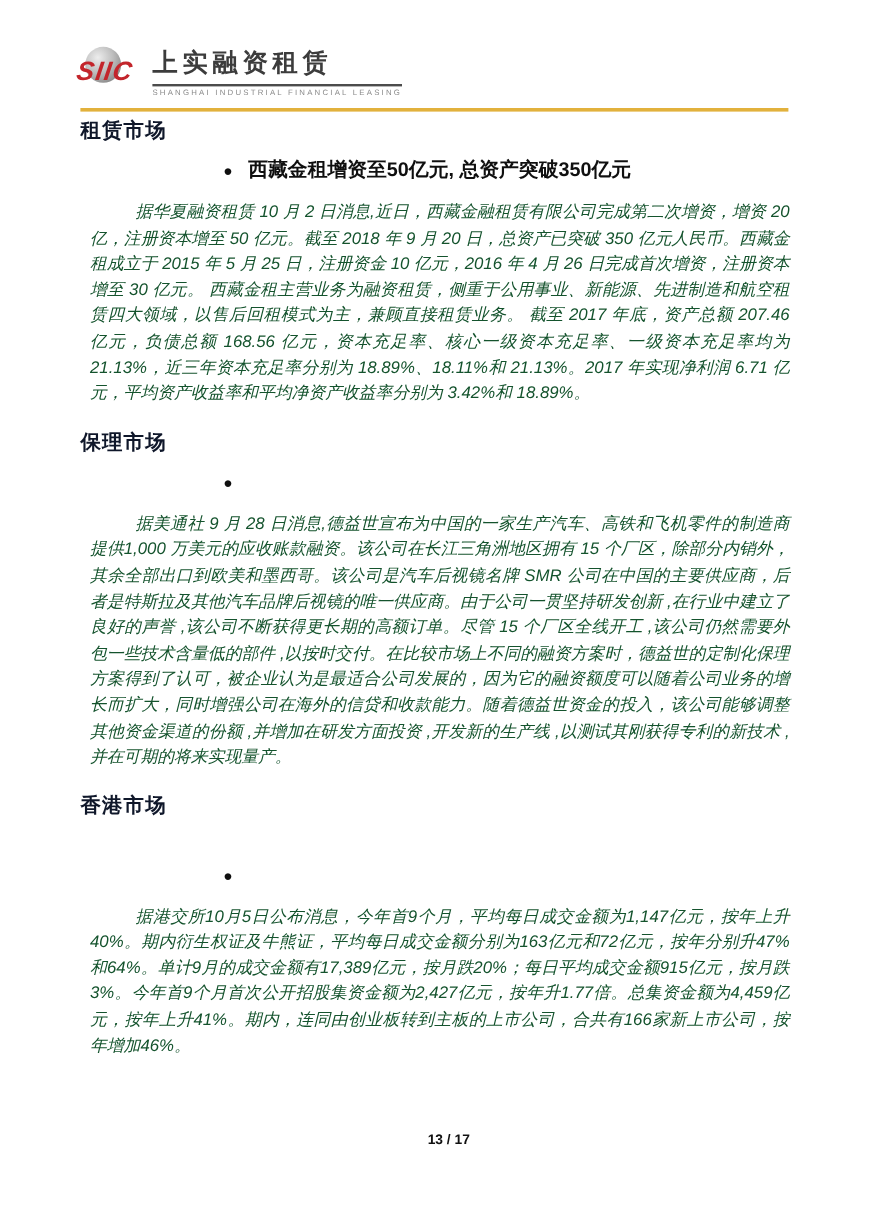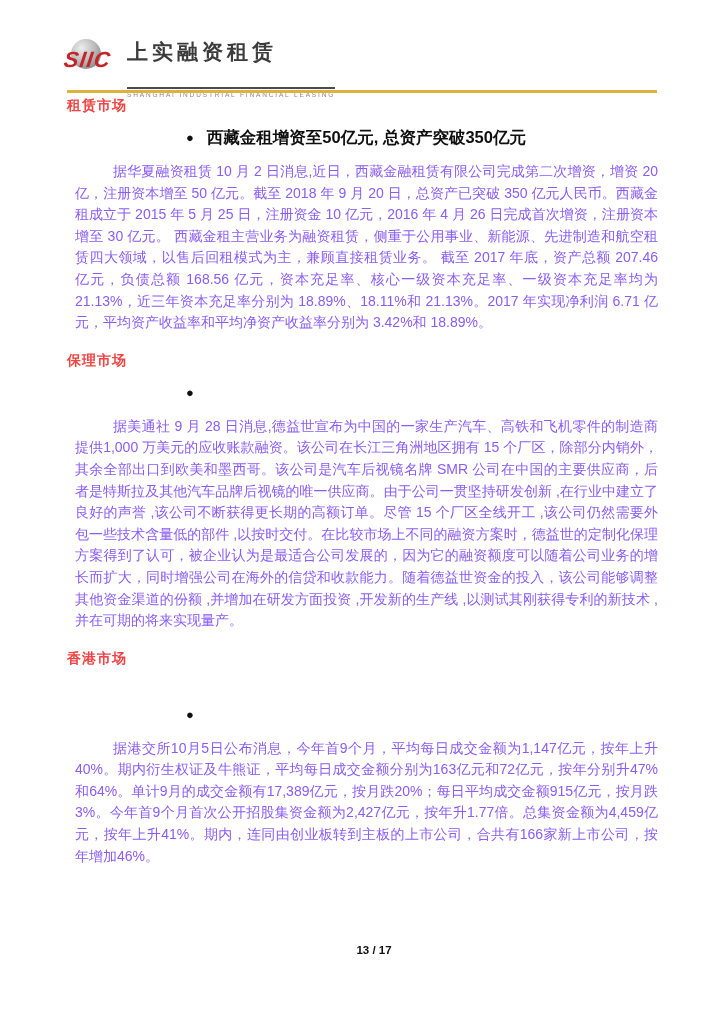--- a/index.html
+++ b/index.html
@@ -17,38 +17,38 @@
     background:radial-gradient(circle at 35% 30%, #ededed 0%, #bdbdbd 45%, #8d8d8d 78%, #a5a5a5 100%);
   }
   .siic {
     position:absolute; left:0px; top:11px;
     color:#c3252b; font-size:22px; font-weight:bold; font-style:italic;
     letter-spacing:1px; transform:skewX(-8deg);
   }
   .logo-text { margin-left:5px; padding-top:2px; }
   .logo-cn {
     font-size:21px; font-weight:600; color:#3c3c3c; letter-spacing:4px;
-    padding-bottom:21px; border-bottom:2px solid #4c4c4c; white-space:nowrap;
+    padding-bottom:4px; border-bottom:2px solid #4c4c4c; white-space:nowrap;
   }
   .logo-en { font-size:6.5px; color:#8a8a8a; letter-spacing:1.85px; margin-top:2px; white-space:nowrap; }
 
   
   .rule { position:absolute; top:90px; left:67px; width:590px; height:3px; background:#e2b13c; }
 
   
   .content { position:absolute; top:97px; left:0; width:724px; }
-  .sec-title { margin:0 0 0 67px; font-size:14px; font-weight:bold; color:#ef4444; letter-spacing:1px; }
+  .sec-title { margin:0 0 0 67px; font-size:17px; font-weight:bold; color:#0f172a; letter-spacing:1px; }
   section + section .sec-title { margin-top:18px; }
   .headline { margin:11px 0 0 186px; display:flex; align-items:flex-start; }
   .bullet { font-size:13px; line-height:23px; margin-right:13px; color:#0f0f0f; }
   .headline-text { font-size:16.5px; font-weight:bold; color:#0f0f0f; line-height:23px;text-align:center; }
   .body-text {
     margin:12px 0 0 75px; width:583px;
     text-align:justify; text-indent:38px;
-    font-size:14px; line-height:21.6px; color:#8b5cf6;
+    font-size:14px; line-height:21.6px; color:#14532d;font-style:italic;
   }
   .sec-hk .headline { margin-top:35px; }
 
   
   .page-num {
     position:absolute; top:944px; left:12px; width:724px; text-align:center;
     font-size:11.5px; font-weight:bold; color:#111;
   }
 </style>
 </head>

